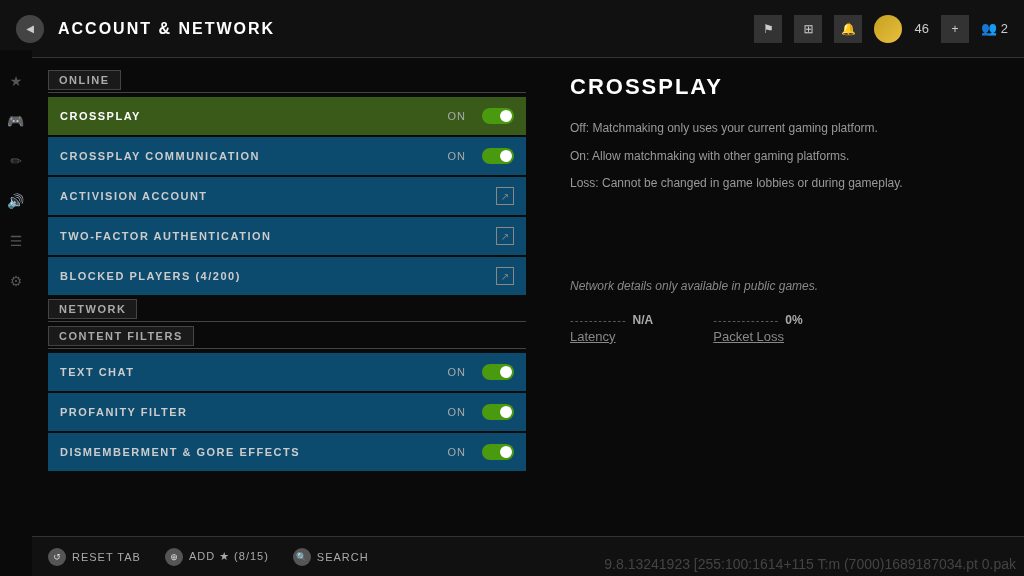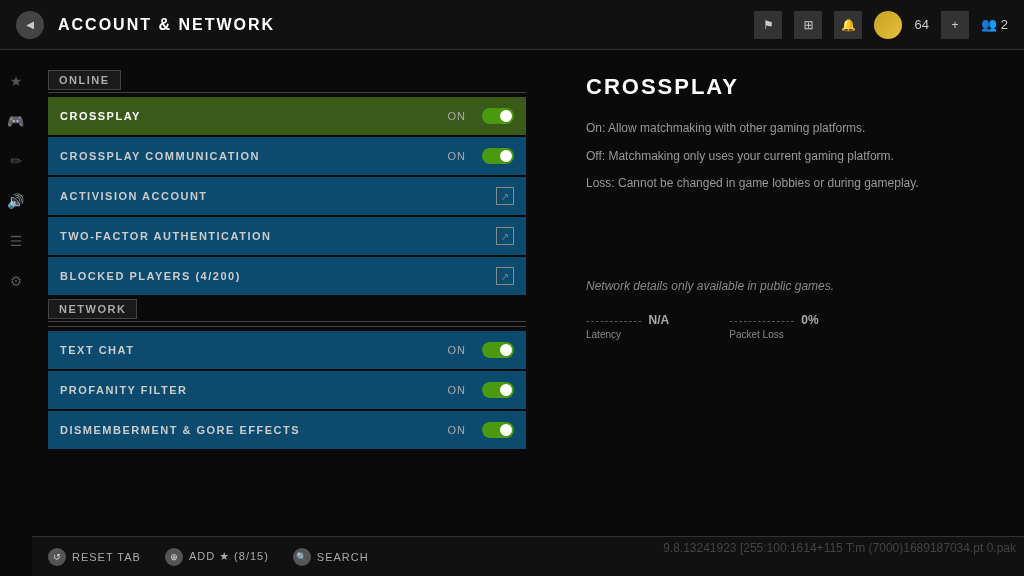--- a/index.html
+++ b/index.html
@@ -11,21 +11,21 @@
       font-family: 'Arial Narrow', Arial, sans-serif;
       color: #cccccc;
       overflow: hidden;
       position: relative;
     }
 
     
     .header {
       display: flex;
       align-items: center;
-      height: 50px;
+      height: 58px;
       background-color: #111111;
       padding: 0 16px;
       border-bottom: 1px solid #333;
     }
 
     .header-back {
       width: 28px;
       height: 28px;
       border-radius: 50%;
       background-color: #444;
@@ -118,21 +118,21 @@
     }
 
     
     .main-content {
       position: absolute;
       left: 32px;
       top: 50px;
       right: 0;
       bottom: 40px;
       display: flex;
-      gap: 16px;
+      gap: 0;
     }
 
     
     .left-panel {
       width: 510px;
       padding: 20px 16px;
       overflow-y: auto;
     }
 
     .section-label {
@@ -286,22 +286,23 @@
       letter-spacing: -1px;
     }
 
     .stat-value {
       font-size: 12px;
       color: #aaa;
       font-weight: bold;
     }
 
     .stat-label {
-      font-size: 10px;
+      font-size: 13px;
       color: #888;
+      text-decoration: underline;
     }
 
     
     .footer {
       position: absolute;
       left: 32px;
       bottom: 0;
       right: 0;
       height: 40px;
       background-color: #111111;
@@ -334,42 +335,42 @@
     .footer-label {
       font-size: 11px;
       letter-spacing: 1px;
       color: #aaa;
       text-transform: uppercase;
     }
 
     
     .version-info {
       position: absolute;
-      bottom: 21px;
+      bottom: 4px;
       right: 8px;
-      font-size: 12px;
+      font-size: 14px;
       color: #444;
     }
 
     .section-block {
       margin-bottom: 4px;
     }
   </style>
 </head>
 <body>
 
 <div class="header">
   <div class="header-back"></div>
   <div class="header-title">ACCOUNT &amp; NETWORK</div>
   <div class="header-icons">
     <div class="header-icon-box">⚑</div>
     <div class="header-icon-box">⊞</div>
     <div class="header-icon-box">🔔</div>
     <div class="header-avatar"></div>
-    <div class="header-count">64</div>
+    <div class="header-count">46</div>
     <div class="header-icon-box">+</div>
     <div class="header-count">
       <span>👥</span>
       <span>2</span>
     </div>
   </div>
 </div>
 
 <div class="sidebar">
   <div class="sidebar-icon">★</div>
@@ -416,20 +417,21 @@
       </div>
     </div>
 
     <div class="section-block">
       <span class="section-label">NETWORK</span>
       <div class="section-divider"></div>
 
     </div>
 
     <div class="section-block">
+      <span class="section-label">CONTENT FILTERS</span>
       <div class="section-divider"></div>
 
       <div class="settings-row">
         <span class="row-label">TEXT CHAT</span>
         <span class="row-value">ON</span>
         <div class="toggle on"></div>
       </div>
 
       <div class="settings-row">
         <span class="row-label">PROFANITY FILTER</span>
@@ -441,22 +443,22 @@
         <span class="row-label">DISMEMBERMENT &amp; GORE EFFECTS</span>
         <span class="row-value">ON</span>
         <div class="toggle on"></div>
       </div>
     </div>
 
   </div>
 
   <div class="right-panel">
     <div class="info-title">CROSSPLAY</div>
+    <div class="info-text">Off: Matchmaking only uses your current gaming platform.</div>
     <div class="info-text">On: Allow matchmaking with other gaming platforms.</div>
-    <div class="info-text">Off: Matchmaking only uses your current gaming platform.</div>
     <div class="info-text">Loss: Cannot be changed in game lobbies or during gameplay.</div>
     <div class="network-notice">Network details only available in public games.</div>
     <div class="network-stats">
       <div class="stat-item">
         <div class="stat-line">
           <span class="stat-dashes">- - - - - - - - - - - -</span>
           <span class="stat-value">N/A</span>
         </div>
         <span class="stat-label">Latency</span>
       </div>

